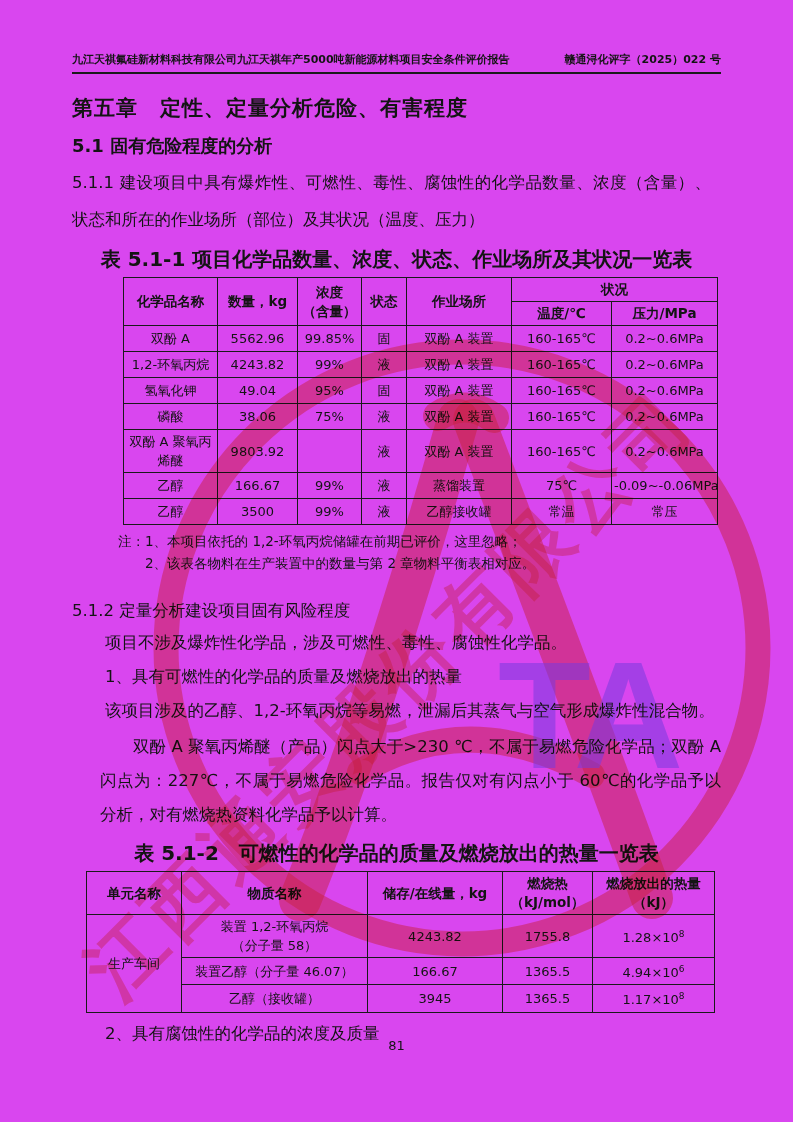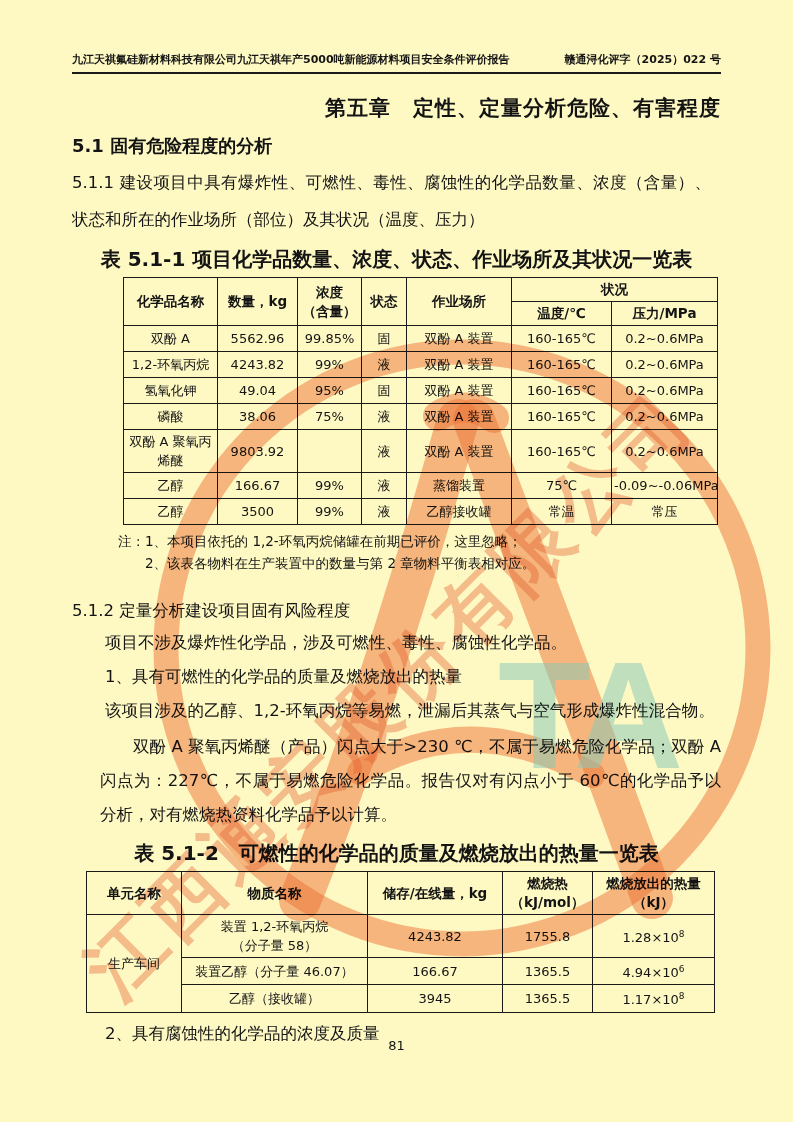--- a/index.html
+++ b/index.html
@@ -1,26 +1,26 @@
 <!DOCTYPE html>
 <html><head>
 <meta charset="utf-8">
 <style>
   html,body{margin:0;padding:0;background:#9a9a9a;}
-  .page{position:relative;width:793px;height:1122px;margin:0 auto;background:#fef9c3;
+  .page{position:relative;width:793px;height:1122px;margin:0 auto;background:#d946ef;
         font-family:"DejaVu Sans",sans-serif;color:#141414;overflow:hidden;}
   .content{position:absolute;inset:0;padding:52px 72px 0 72px;box-sizing:border-box;z-index:1;}
 
   .doc-header{display:flex;justify-content:space-between;align-items:flex-end;
               font-size:11px;font-weight:bold;border-bottom:2px solid #1a1a1a;
               padding-bottom:5px;white-space:nowrap;}
   .doc-header .hleft{overflow:hidden;}
   .doc-header .hright{margin-left:10px;}
 
-  .chapter-title{font-size:21px;font-weight:bold;text-align:right;margin:20px 0 4px 0;letter-spacing:1px;}
+  .chapter-title{font-size:21px;font-weight:bold;text-align:left;margin:20px 0 4px 0;letter-spacing:1px;}
   .h-s51{font-size:18px;font-weight:bold;margin:12px 0 0 0;}
   .p-s511{font-size:16.5px;line-height:37px;margin:6px 10px 0 0;text-align:justify;}
 
   .tbl-title{font-size:20px;font-weight:bold;text-align:center;margin:8px 0 4px 0;}
   table{border-collapse:collapse;table-layout:fixed;}
   th,td{border:1px solid #1a1a1a;text-align:center;vertical-align:middle;
         padding:2px 2px;white-space:pre-line;line-height:19px;font-size:13px;}
   th{font-weight:bold;font-size:13.5px;}
   .t1{width:594px;margin-left:51px;}
   .t2{width:628px;margin-left:14px;padding-left:20px;}

